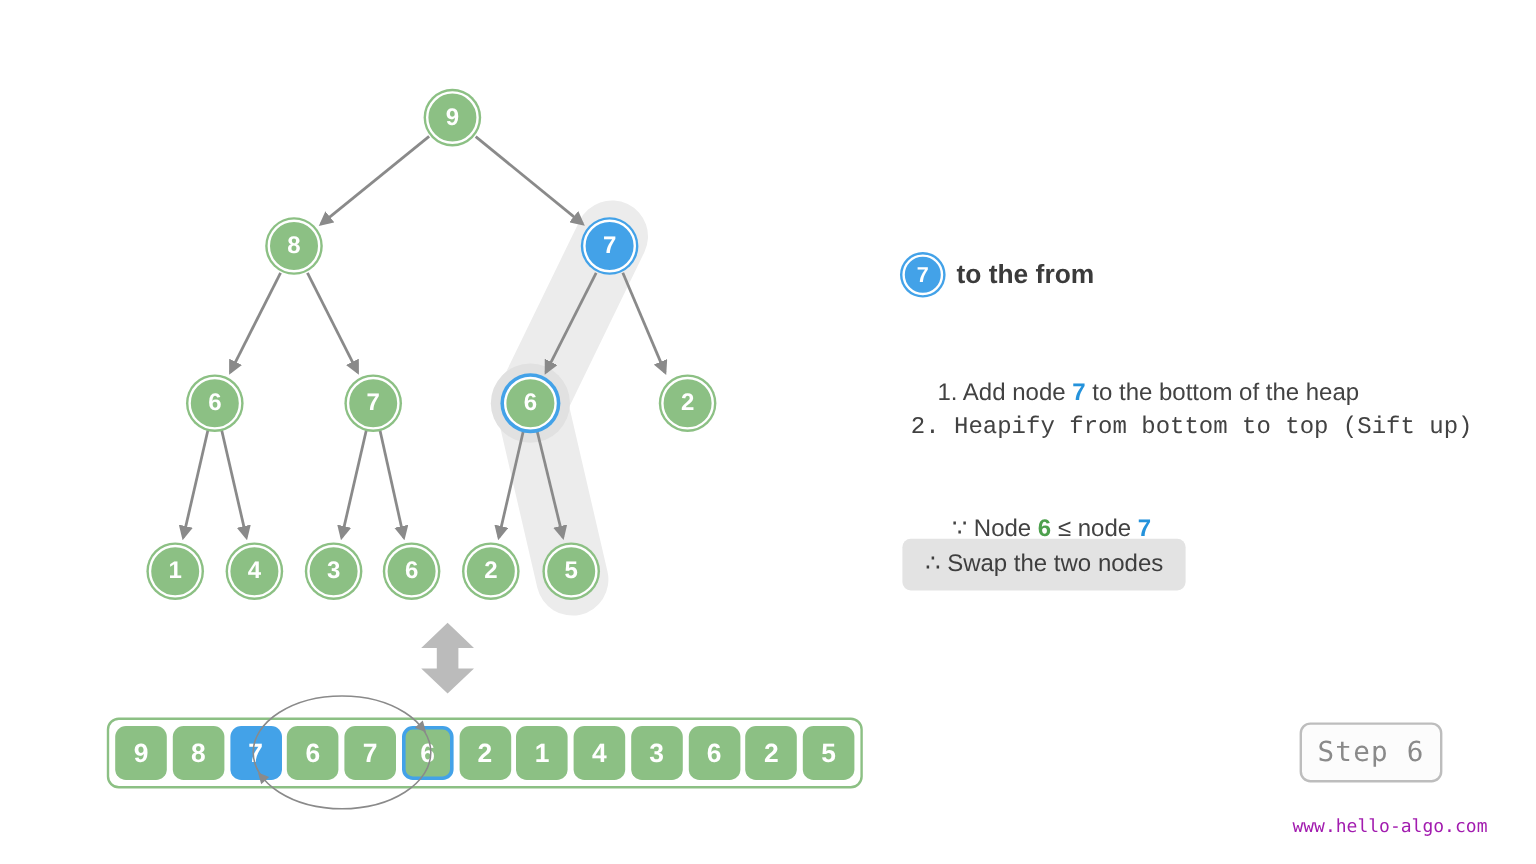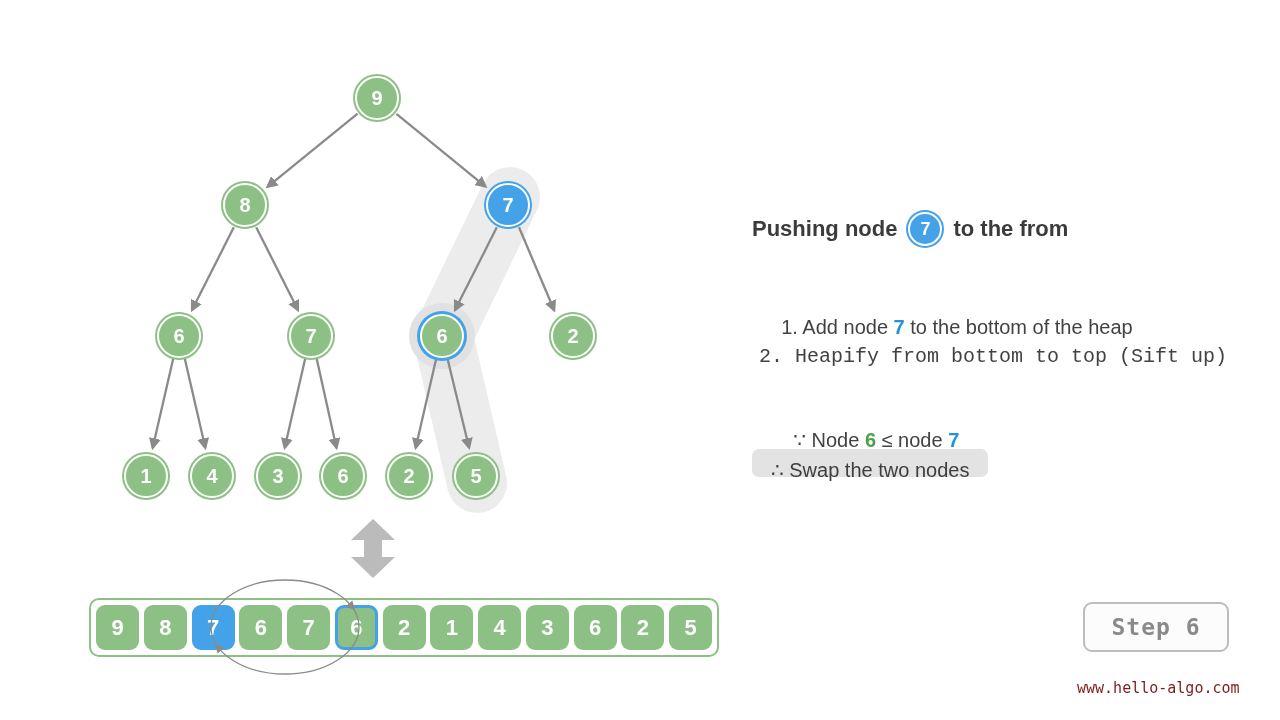--- a/index.html
+++ b/index.html
@@ -29,30 +29,30 @@
   .title{position:absolute;left:752px;top:212px;display:flex;align-items:center;gap:11px;
          font-size:22px;font-weight:700;color:#3B3B3B;}
   .inline-node{width:30px;height:30px;border-radius:50%;background:#43A2E8;
                border:2px solid #fff;box-shadow:0 0 0 2px #43A2E8;
                display:inline-flex;align-items:center;justify-content:center;
                color:#fff;font-size:18px;font-weight:700;}
   .stepline{position:absolute;left:759px;font-size:20px;color:#424242;white-space:pre;}
   .blue-t{color:#2492DB;font-weight:700;}
   .green-t{color:#4DA04D;font-weight:700;}
   .because{position:absolute;left:771px;top:405px;font-size:20px;color:#424242;white-space:pre;}
-  .therefore{position:absolute;left:752px;top:449px;height:28px;line-height:43px;
+  .therefore{position:absolute;left:752px;top:449px;height:43px;line-height:43px;
              padding:0 19px;background:#E3E3E3;border-radius:7px;
              font-size:20px;color:#3E3E3E;}
-  .stepbadge{position:absolute;left:1083px;top:602px;width:146px;height:50px;box-sizing:border-box;
+  .stepbadge{position:absolute;left:1083px;top:602px;width:119px;height:50px;box-sizing:border-box;
              border:2px solid #BDBDBD;border-radius:9px;background:#FCFCFC;
              display:flex;align-items:center;justify-content:center;
-             font-family:"DejaVu Sans Mono",monospace;font-weight:700;font-size:23px;
+             font-family:"DejaVu Sans Mono",monospace;font-weight:400;font-size:23px;
              color:#8A8A8A;letter-spacing:1px;}
   .watermark{position:absolute;left:1077px;top:679px;
-             font-family:"DejaVu Sans Mono",monospace;font-size:15px;color:#7f1d1d;}
+             font-family:"DejaVu Sans Mono",monospace;font-size:15px;color:#a21caf;}
 </style>
 </head>
 <body>
 
 <div class="canvas">
 
   <svg width="720" height="600" viewBox="0 0 720 600">
     <defs>
       <marker id="arrow" viewBox="0 0 10 10" refX="8" refY="5" markerWidth="5.2" markerHeight="5.2" orient="auto">
         <path d="M0,0 L10,5 L0,10 z" fill="#8A8A8A"></path>
@@ -113,21 +113,20 @@
     <div class="acell">5</div>
   </div>
 
   <svg style="left:180px;top:555px;" width="240" height="140" viewBox="0 0 240 140">
     <ellipse cx="105" cy="72" rx="74" ry="47" fill="none" stroke="#8A8A8A" stroke-width="1.3"></ellipse>
     <polygon points="0,-4.5 9,0 0,4.5" fill="#8A8A8A" transform="translate(169,48.5) rotate(47.7)"></polygon>
     <polygon points="0,-4.5 9,0 0,4.5" fill="#8A8A8A" transform="translate(41,95.5) rotate(227.7)"></polygon>
   </svg>
 
   <div class="title">
-    <span>Pushing node</span>
     <span class="inline-node">7</span>
     <span>to the from</span>
   </div>
 
   <div class="stepline" style="top:293px;">
     <span>1. Add node </span><span class="blue-t">7</span><span> to the bottom of the heap</span>
   </div>
   <div class="stepline" style="top:345px;font-family:Liberation Mono, monospace;">2. Heapify from bottom to top (Sift up)</div>
 
   <div class="because">

